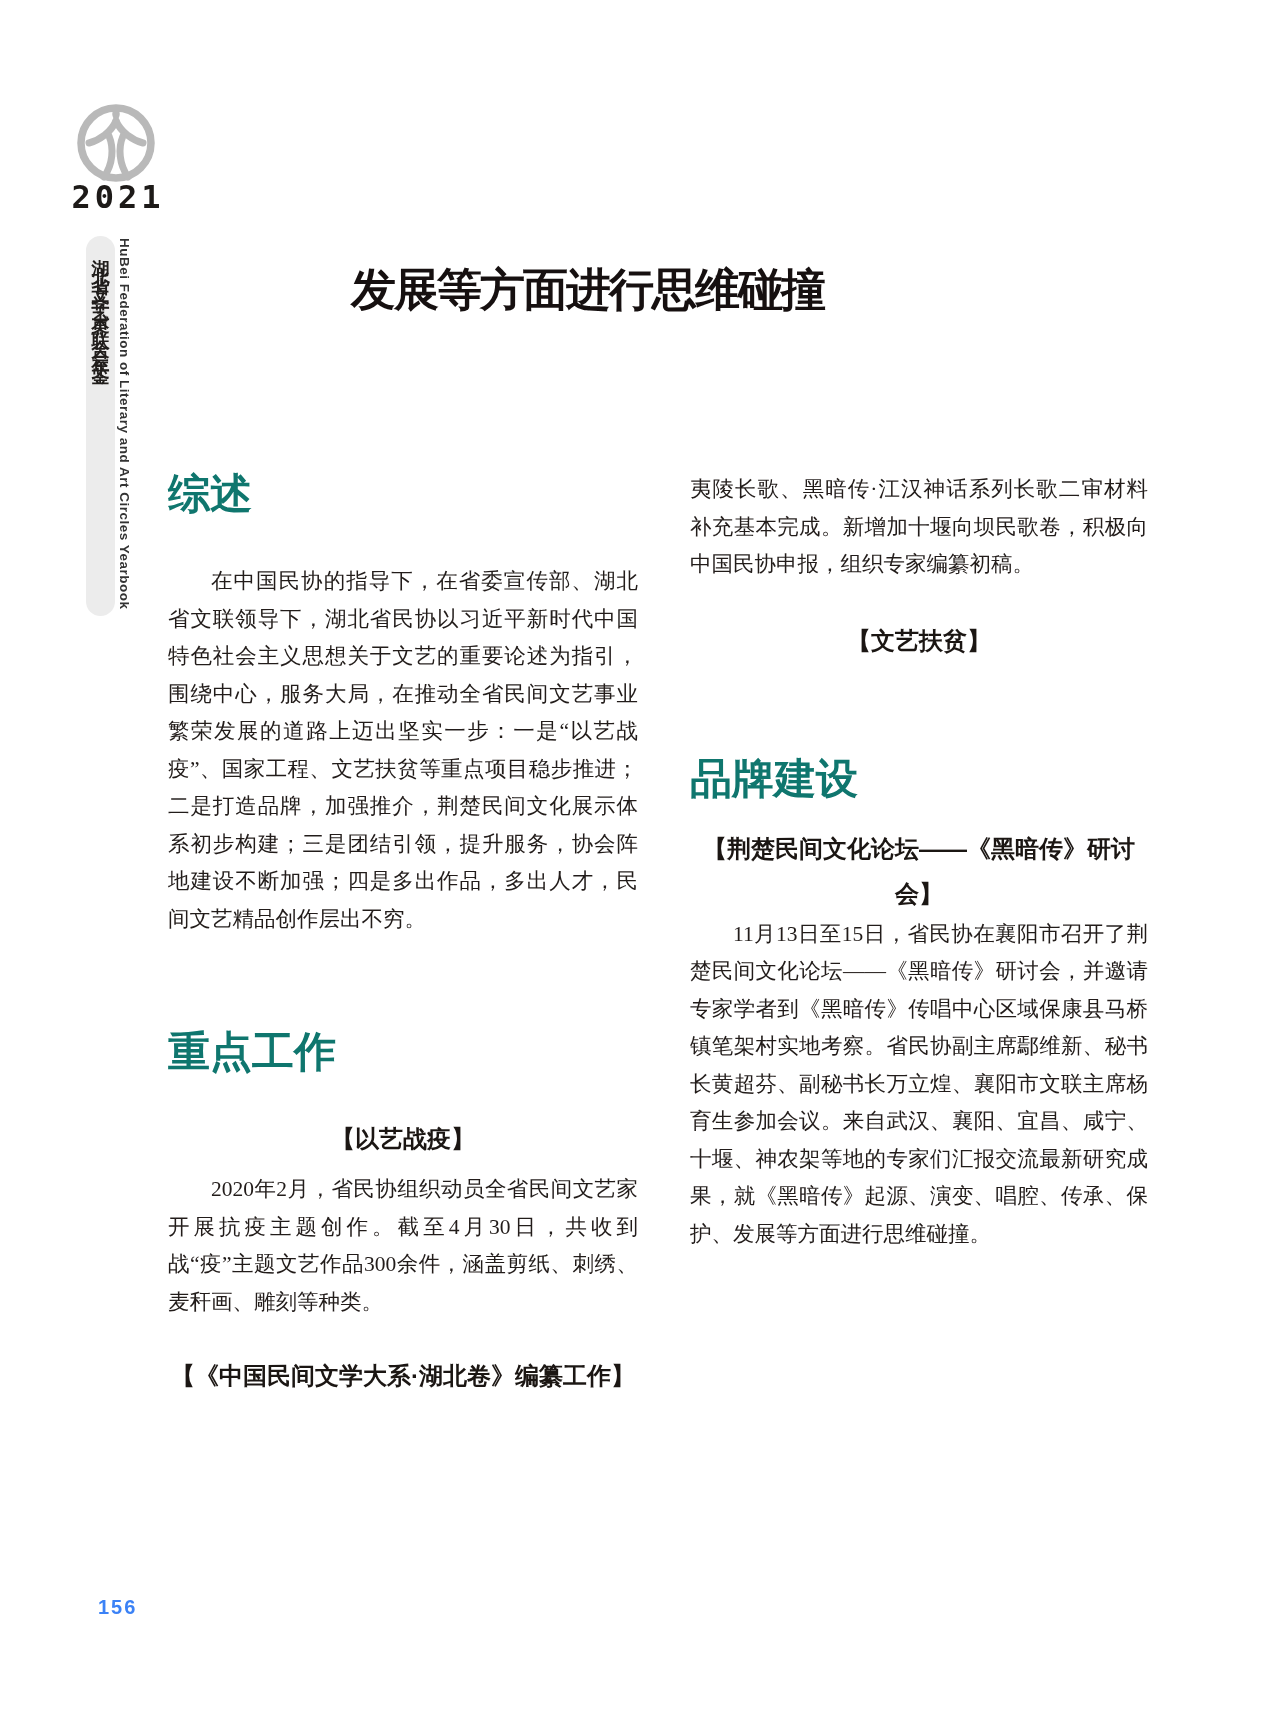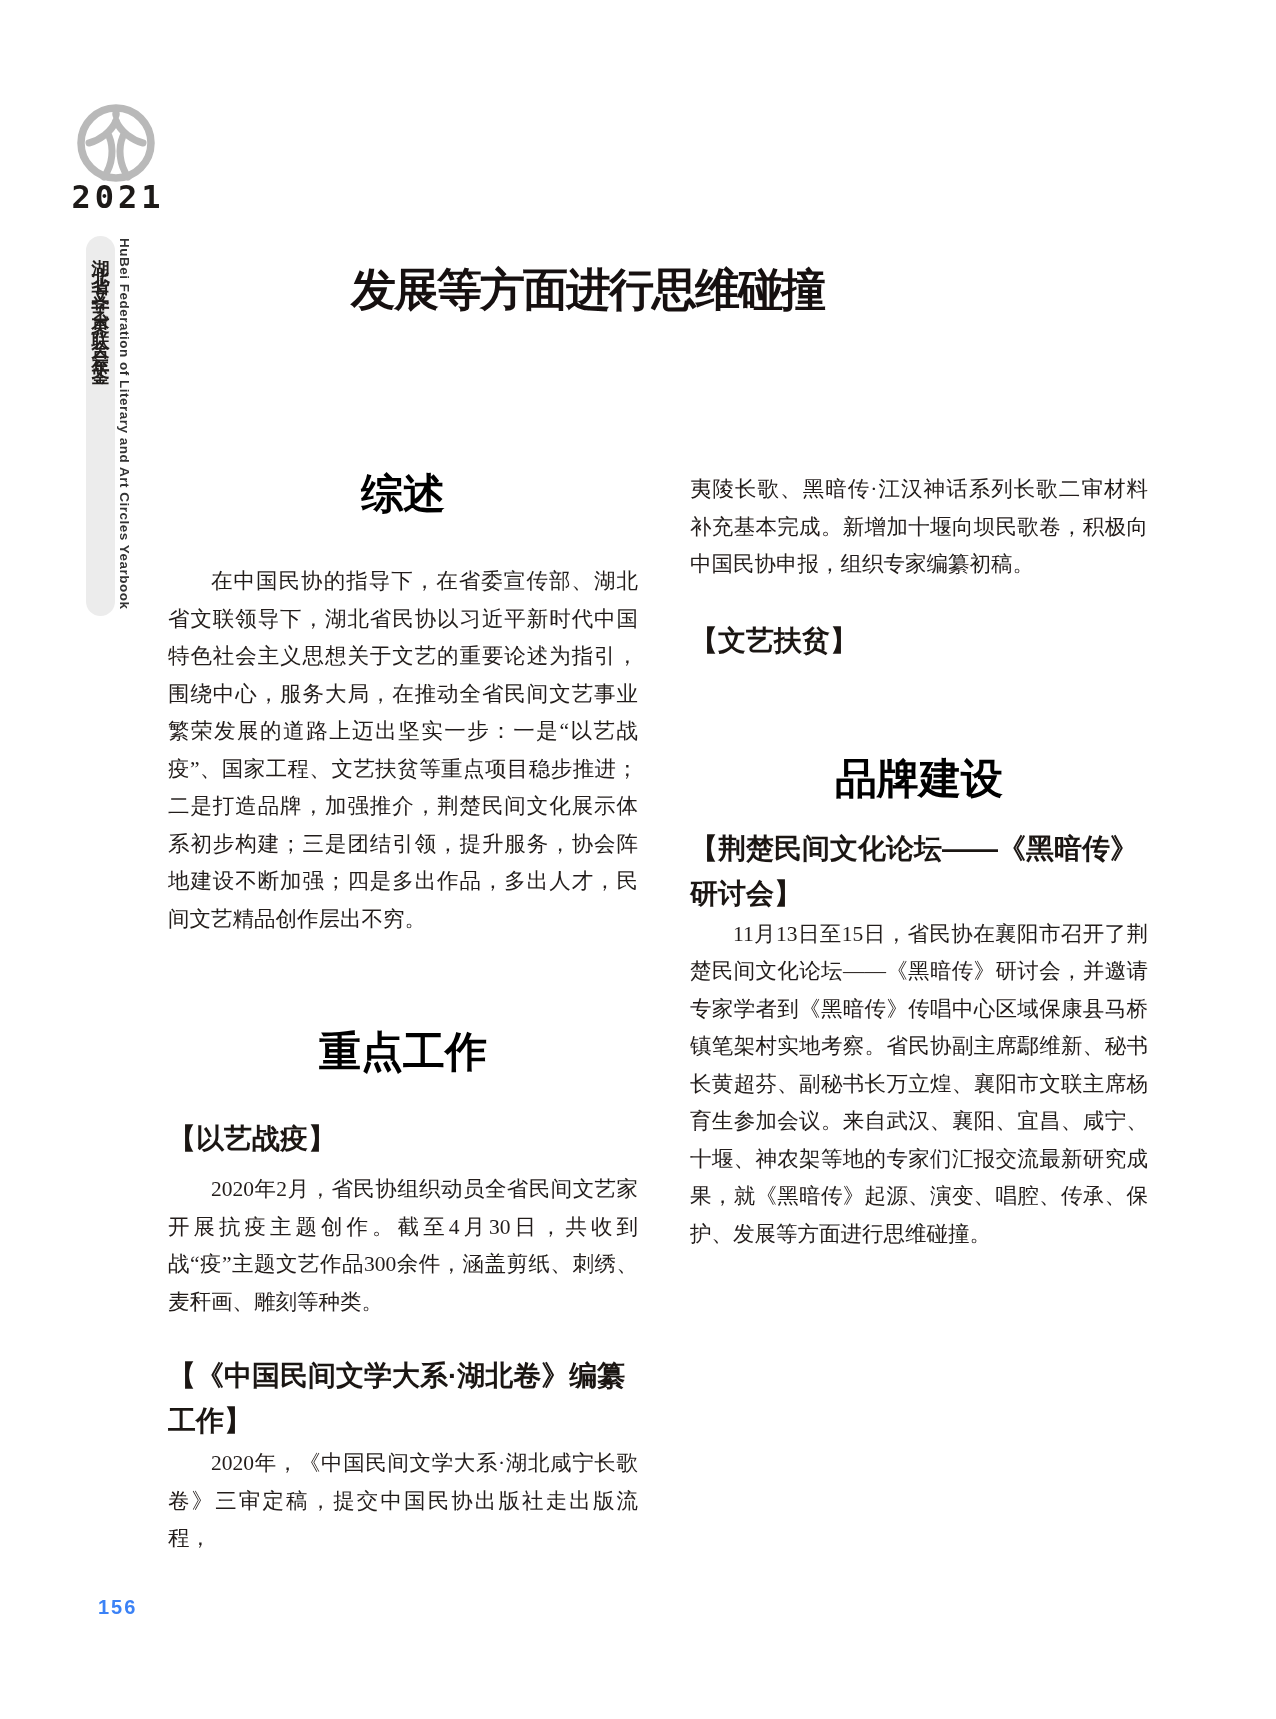--- a/index.html
+++ b/index.html
@@ -43,25 +43,25 @@
     font-size:45px;letter-spacing:-2px;color:#161010;
   }
 
   
   .col{position:absolute;top:440px;}
   .col-left{left:168px;width:470px;}
   .col-right{left:690px;width:458px;}
 
   .h-center{
     font-family:"Liberation Sans","DejaVu Sans",sans-serif;font-weight:bold;
-    font-size:42px;line-height:50px;text-align:center;color:#000000;margin:0;
+    font-size:42px;line-height:50px;text-align:left;color:#0f766e;margin:0;
   }
   .h-label{
     font-family:"Liberation Sans","DejaVu Sans",sans-serif;font-weight:bold;
-    font-size:28px;line-height:34px;text-align:left;color:#1b1613;margin:0;
+    font-size:24px;line-height:34px;text-align:center;color:#1b1613;margin:0;
   }
   .body-p{
     font-size:21.5px;line-height:37.5px;text-align:justify;margin:0;
     color:#221c1a;
   }
   .indent{text-indent:2em;}
 
   
   .m-overview{margin-top:29px;}
   .m-body1{margin-top:44px;}
@@ -112,21 +112,20 @@
   <div class="col col-left">
     <h2 class="h-center m-overview">综述</h2>
     <p class="body-p indent m-body1">在中国民协的指导下，在省委宣传部、湖北省文联领导下，湖北省民协以习近平新时代中国特色社会主义思想关于文艺的重要论述为指引，围绕中心，服务大局，在推动全省民间文艺事业繁荣发展的道路上迈出坚实一步：一是“以艺战疫”、国家工程、文艺扶贫等重点项目稳步推进；二是打造品牌，加强推介，荆楚民间文化展示体系初步构建；三是团结引领，提升服务，协会阵地建设不断加强；四是多出作品，多出人才，民间文艺精品创作层出不穷。</p>
 
     <h2 class="h-center m-keywork">重点工作</h2>
 
     <h3 class="h-label m-label1">【以艺战疫】</h3>
     <p class="body-p indent m-body2">2020年2月，省民协组织动员全省民间文艺家开展抗疫主题创作。截至4月30日，共收到战“疫”主题文艺作品300余件，涵盖剪纸、刺绣、麦秆画、雕刻等种类。</p>
 
     <h3 class="h-label m-label2">【《中国民间文学大系·湖北卷》编纂工作】</h3>
-    <p class="body-p indent m-body3">2020年，《中国民间文学大系·湖北咸宁长歌卷》三审定稿，提交中国民协出版社走出版流程，</p>
   </div>
 
   <div class="col col-right">
     <p class="body-p m-cont">夷陵长歌、黑暗传·江汉神话系列长歌二审材料补充基本完成。新增加十堰向坝民歌卷，积极向中国民协申报，组织专家编纂初稿。</p>
 
     <h3 class="h-label m-poverty">【文艺扶贫】</h3>
 
     <h2 class="h-center m-brand">品牌建设</h2>
 
     <h3 class="h-label m-forum">【荆楚民间文化论坛——《黑暗传》研讨会】</h3>

